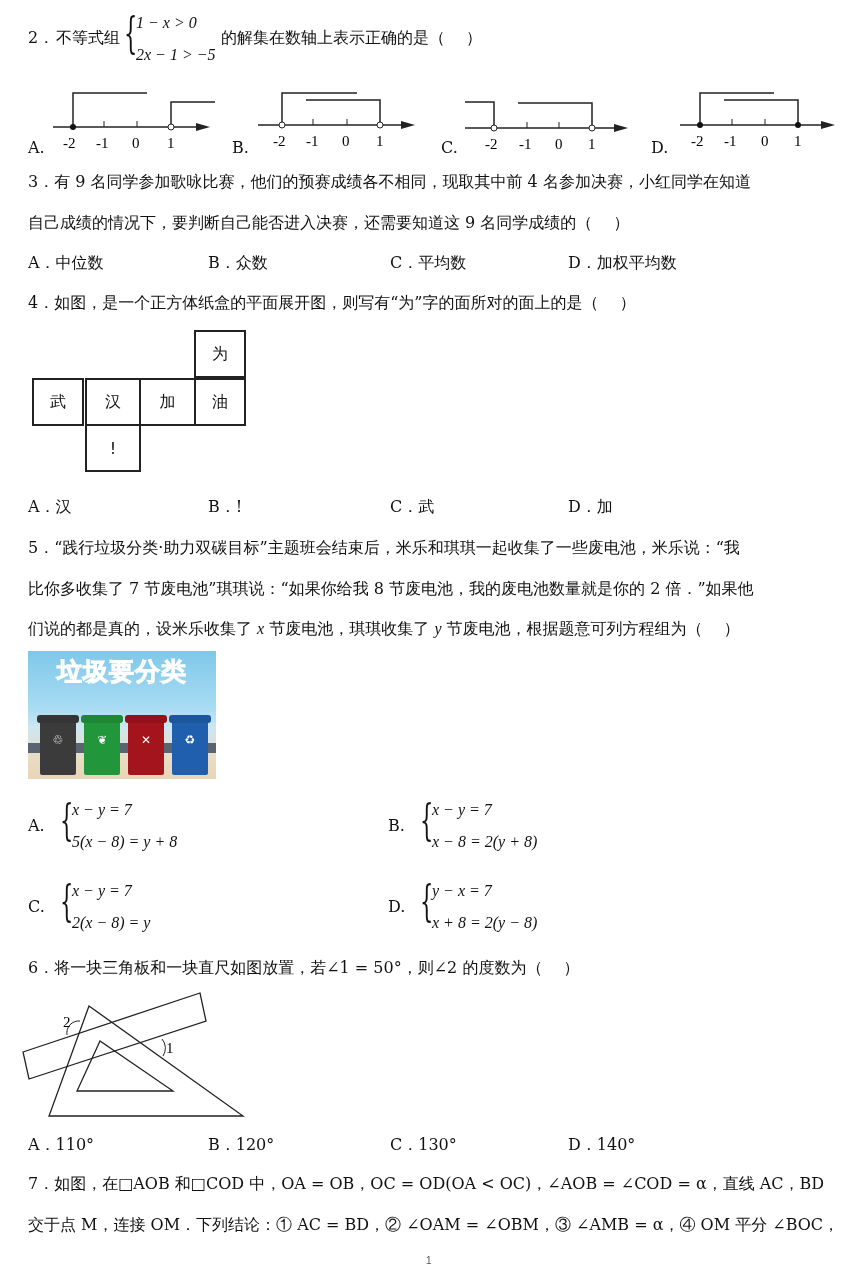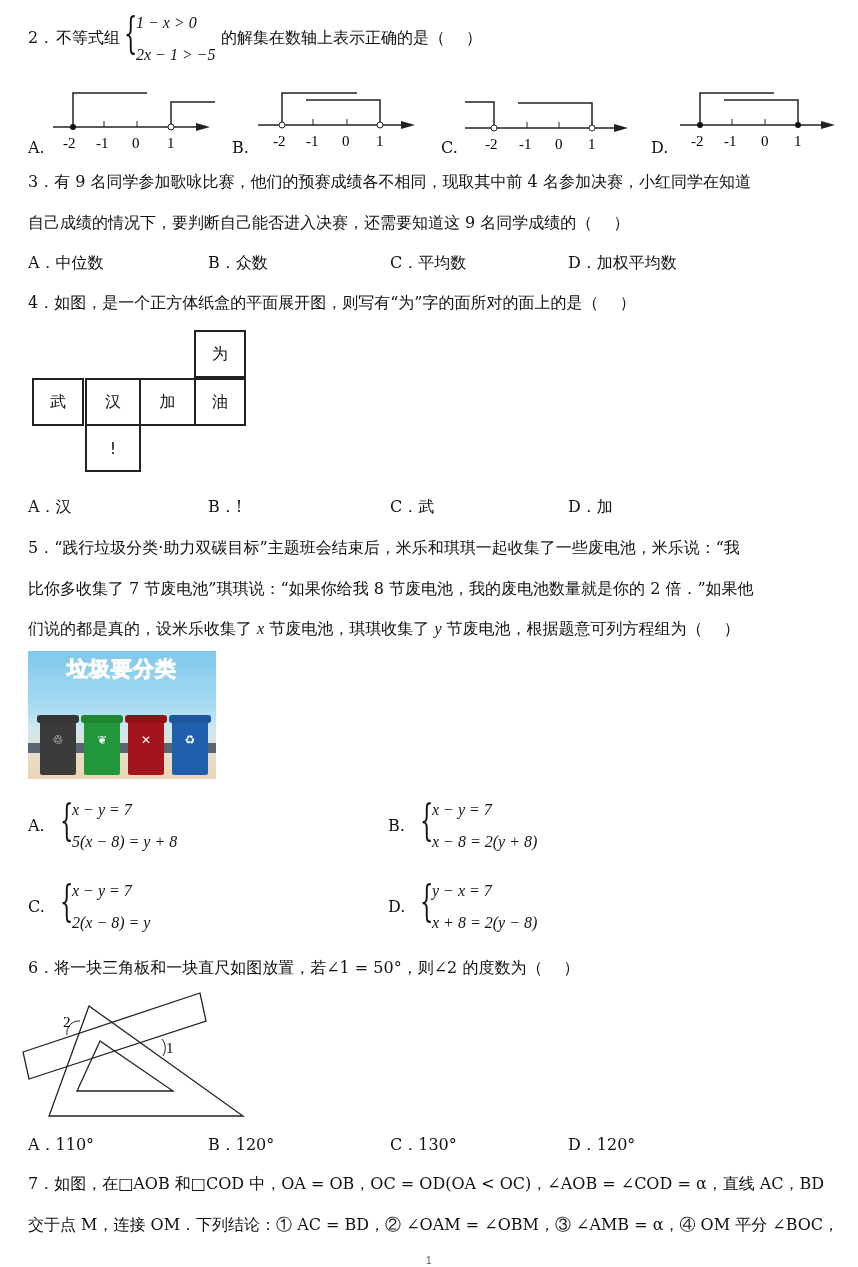--- a/index.html
+++ b/index.html
@@ -13,21 +13,21 @@
   .sys .brace{position:absolute;left:0;top:-2px;font-size:42px;line-height:44px;font-family:"DejaVu Serif",serif;font-weight:100;transform:scaleX(0.5);transform-origin:left;}
   .sys .r1{position:absolute;left:12px;top:0;font-style:italic;text-align:right;}
   .sys .r2{position:absolute;left:12px;top:24px;font-style:italic;margin-top:8px;}
   svg{position:absolute;overflow:visible;}
   .net{position:absolute;left:32px;top:330px;}
   .cell{position:absolute;width:52px;height:48px;border:2px solid #222;box-sizing:border-box;
         display:flex;align-items:center;justify-content:center;font-family:"DejaVu Sans",sans-serif;font-size:16px;}
   .banner{position:absolute;left:28px;top:651px;width:188px;height:128px;overflow:hidden;
           background:linear-gradient(#7fc8ea 0%,#a9dcf3 45%,#cfe7f0 60%,#e9dcc3 85%,#e8d5b6 100%);}
   .banner .t{position:absolute;left:0;width:100%;text-align:center;font-family:"DejaVu Sans",sans-serif;
-             font-weight:bold;font-size:21px;color:#1f9a3a;letter-spacing:1px;-webkit-text-stroke:1px #fff;}
+             font-weight:bold;font-size:25px;color:#1f9a3a;letter-spacing:1px;-webkit-text-stroke:1px #fff;}
   .bin{position:absolute;top:68px;width:36px;height:56px;border-radius:3px 3px 2px 2px;}
   .bin:before{content:"";position:absolute;left:-3px;top:-4px;width:42px;height:8px;border-radius:3px;background:inherit;filter:brightness(0.9);}
   .bin span{position:absolute;left:0;width:100%;top:14px;text-align:center;color:#fff;font-size:12px;font-family:"DejaVu Sans",sans-serif;}
   .pagenum{position:absolute;left:426px;top:1255px;font-size:10px;color:#555;font-family:"Liberation Sans",sans-serif;}
 </style>
 </head>
 <body>
 
 <div class="abs line" style="left:28px;top:28px;">2．</div>
 <div class="abs line" style="left:56px;top:28px;">不等式组</div>
@@ -181,18 +181,18 @@
   <polygon points="89,61 49,171 243,171" fill="none" stroke="#222" stroke-width="1.3"></polygon>
   <polygon points="100,96 77,146 173,146" fill="none" stroke="#222" stroke-width="1.3"></polygon>
   <path d="M67,90 A12,12 0 0 1 80,76" fill="none" stroke="#222"></path>
   <path d="M162,94 A14,14 0 0 1 163,111" fill="none" stroke="#222"></path>
   <text x="63" y="82" font-size="15" font-family="Liberation Serif">2</text>
   <text x="166" y="108" font-size="15" font-family="Liberation Serif">1</text>
 </svg>
 <div class="abs opt" style="left:28px;top:1135px;">A．110°</div>
 <div class="abs opt" style="left:208px;top:1135px;">B．120°</div>
 <div class="abs opt" style="left:390px;top:1135px;">C．130°</div>
-<div class="abs opt" style="left:568px;top:1135px;">D．120°</div>
+<div class="abs opt" style="left:568px;top:1135px;">D．140°</div>
 
 <div class="abs line" style="left:28px;top:1174px;">7．如图，在□AOB 和□COD 中，OA = OB，OC = OD(OA &lt; OC)，∠AOB = ∠COD = α，直线 AC，BD</div>
 <div class="abs line" style="left:28px;top:1215px;">交于点 M，连接 OM．下列结论：① AC = BD，② ∠OAM = ∠OBM，③ ∠AMB = α，④ OM 平分 ∠BOC，</div>
 
 <div class="pagenum">1</div>
 
 </body></html>

